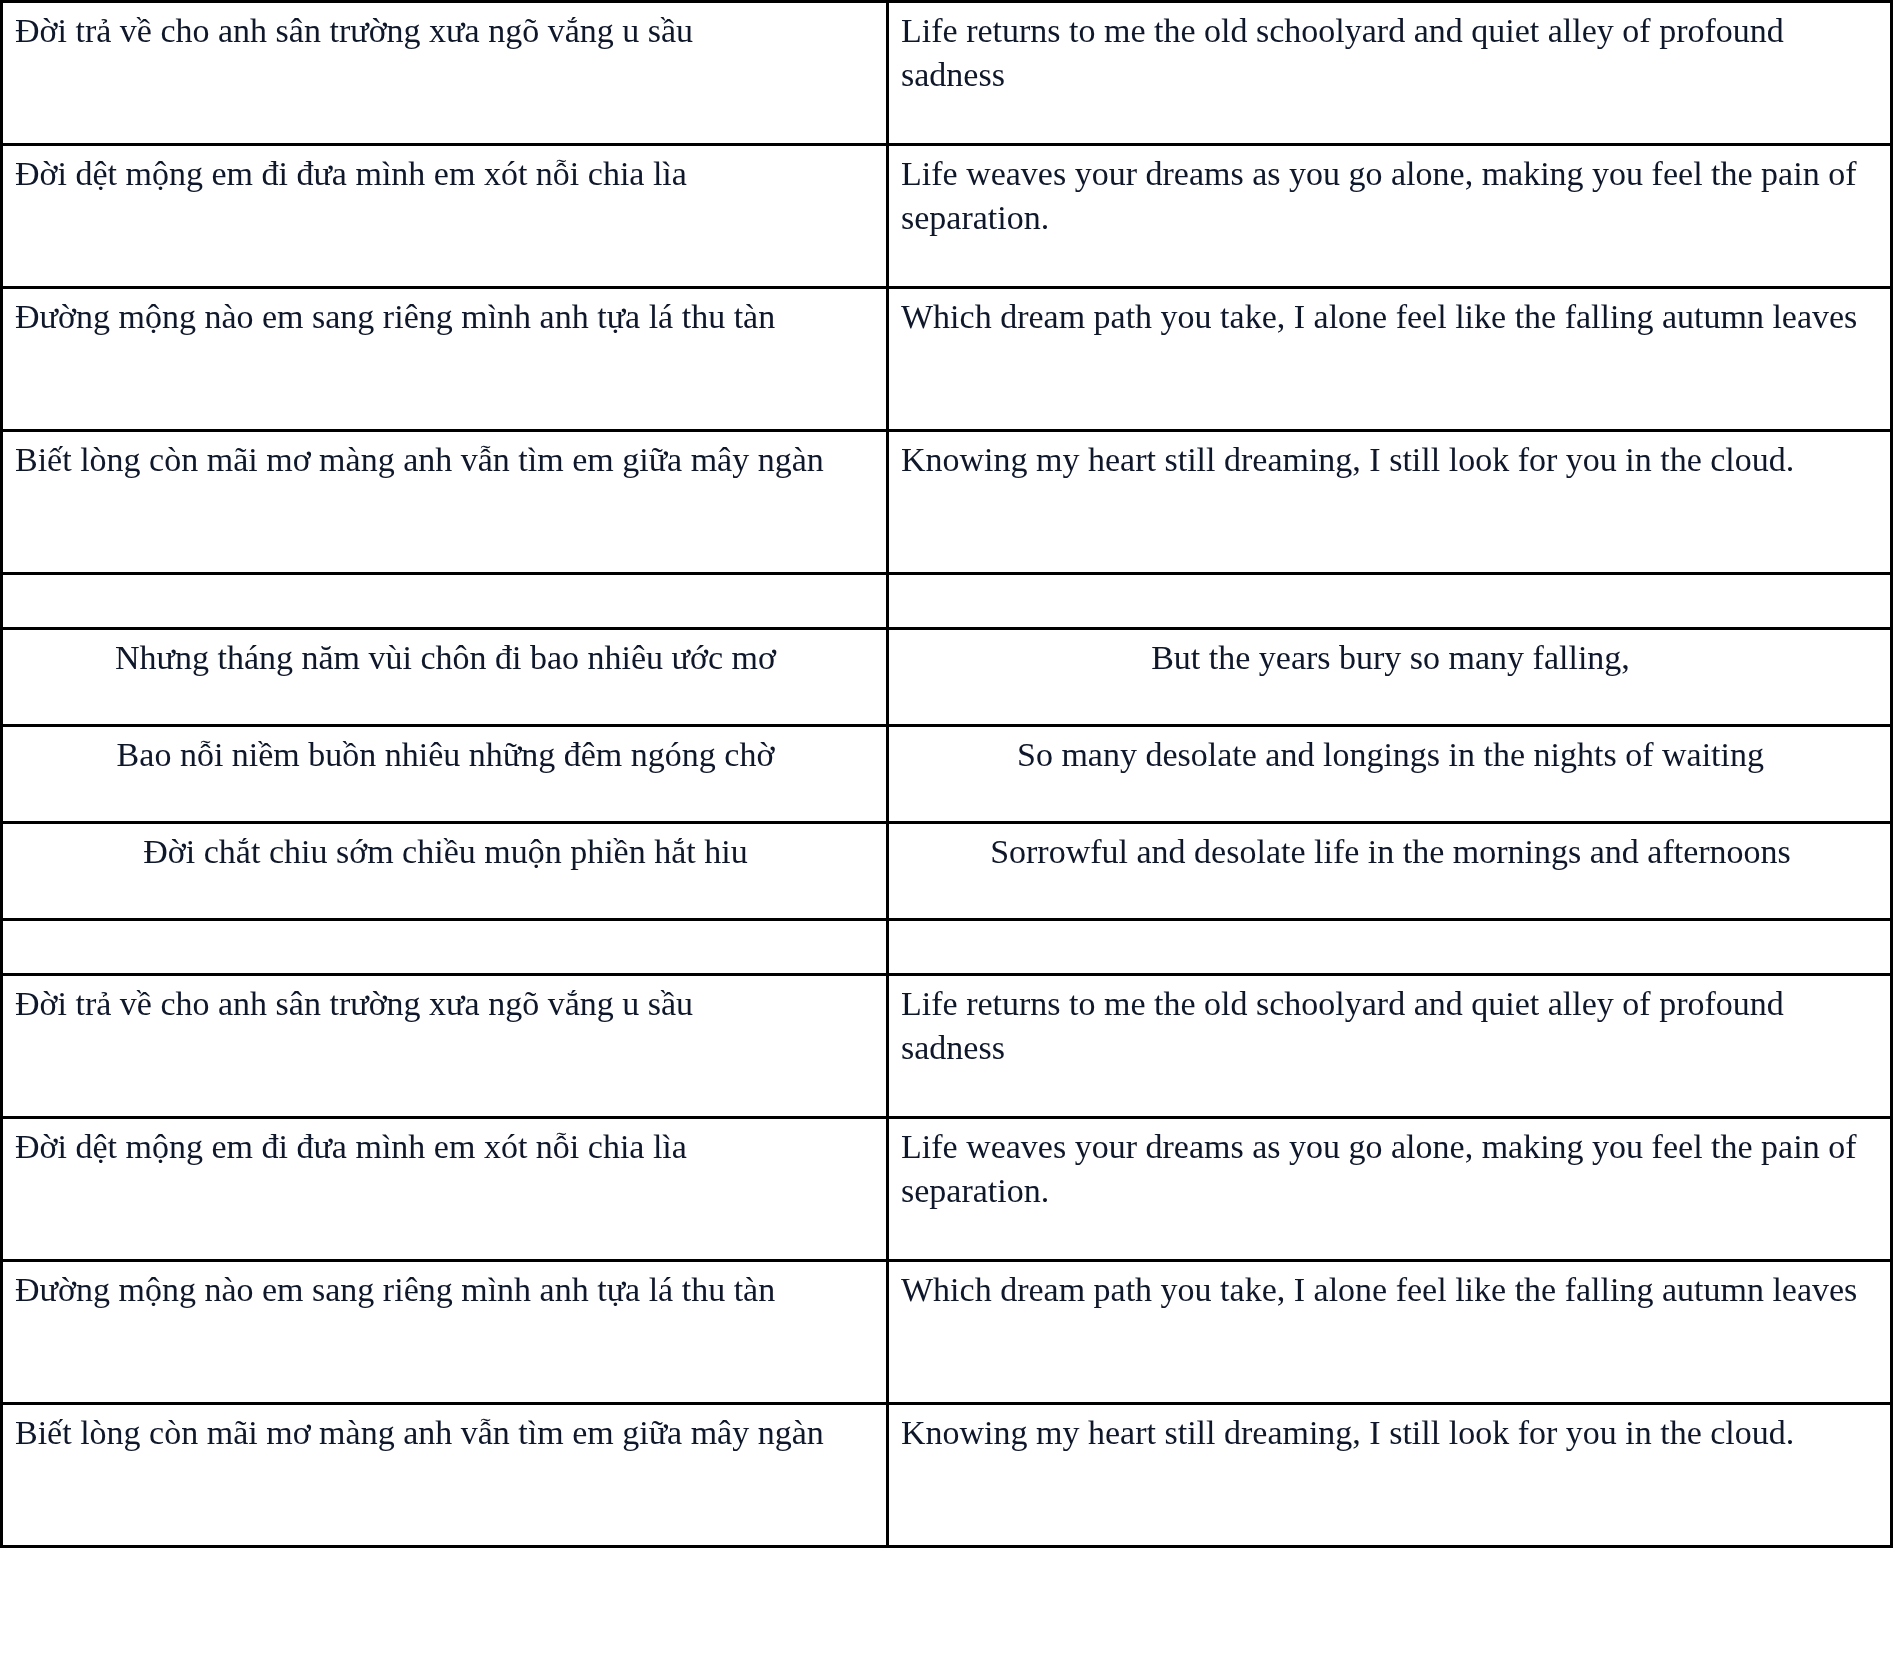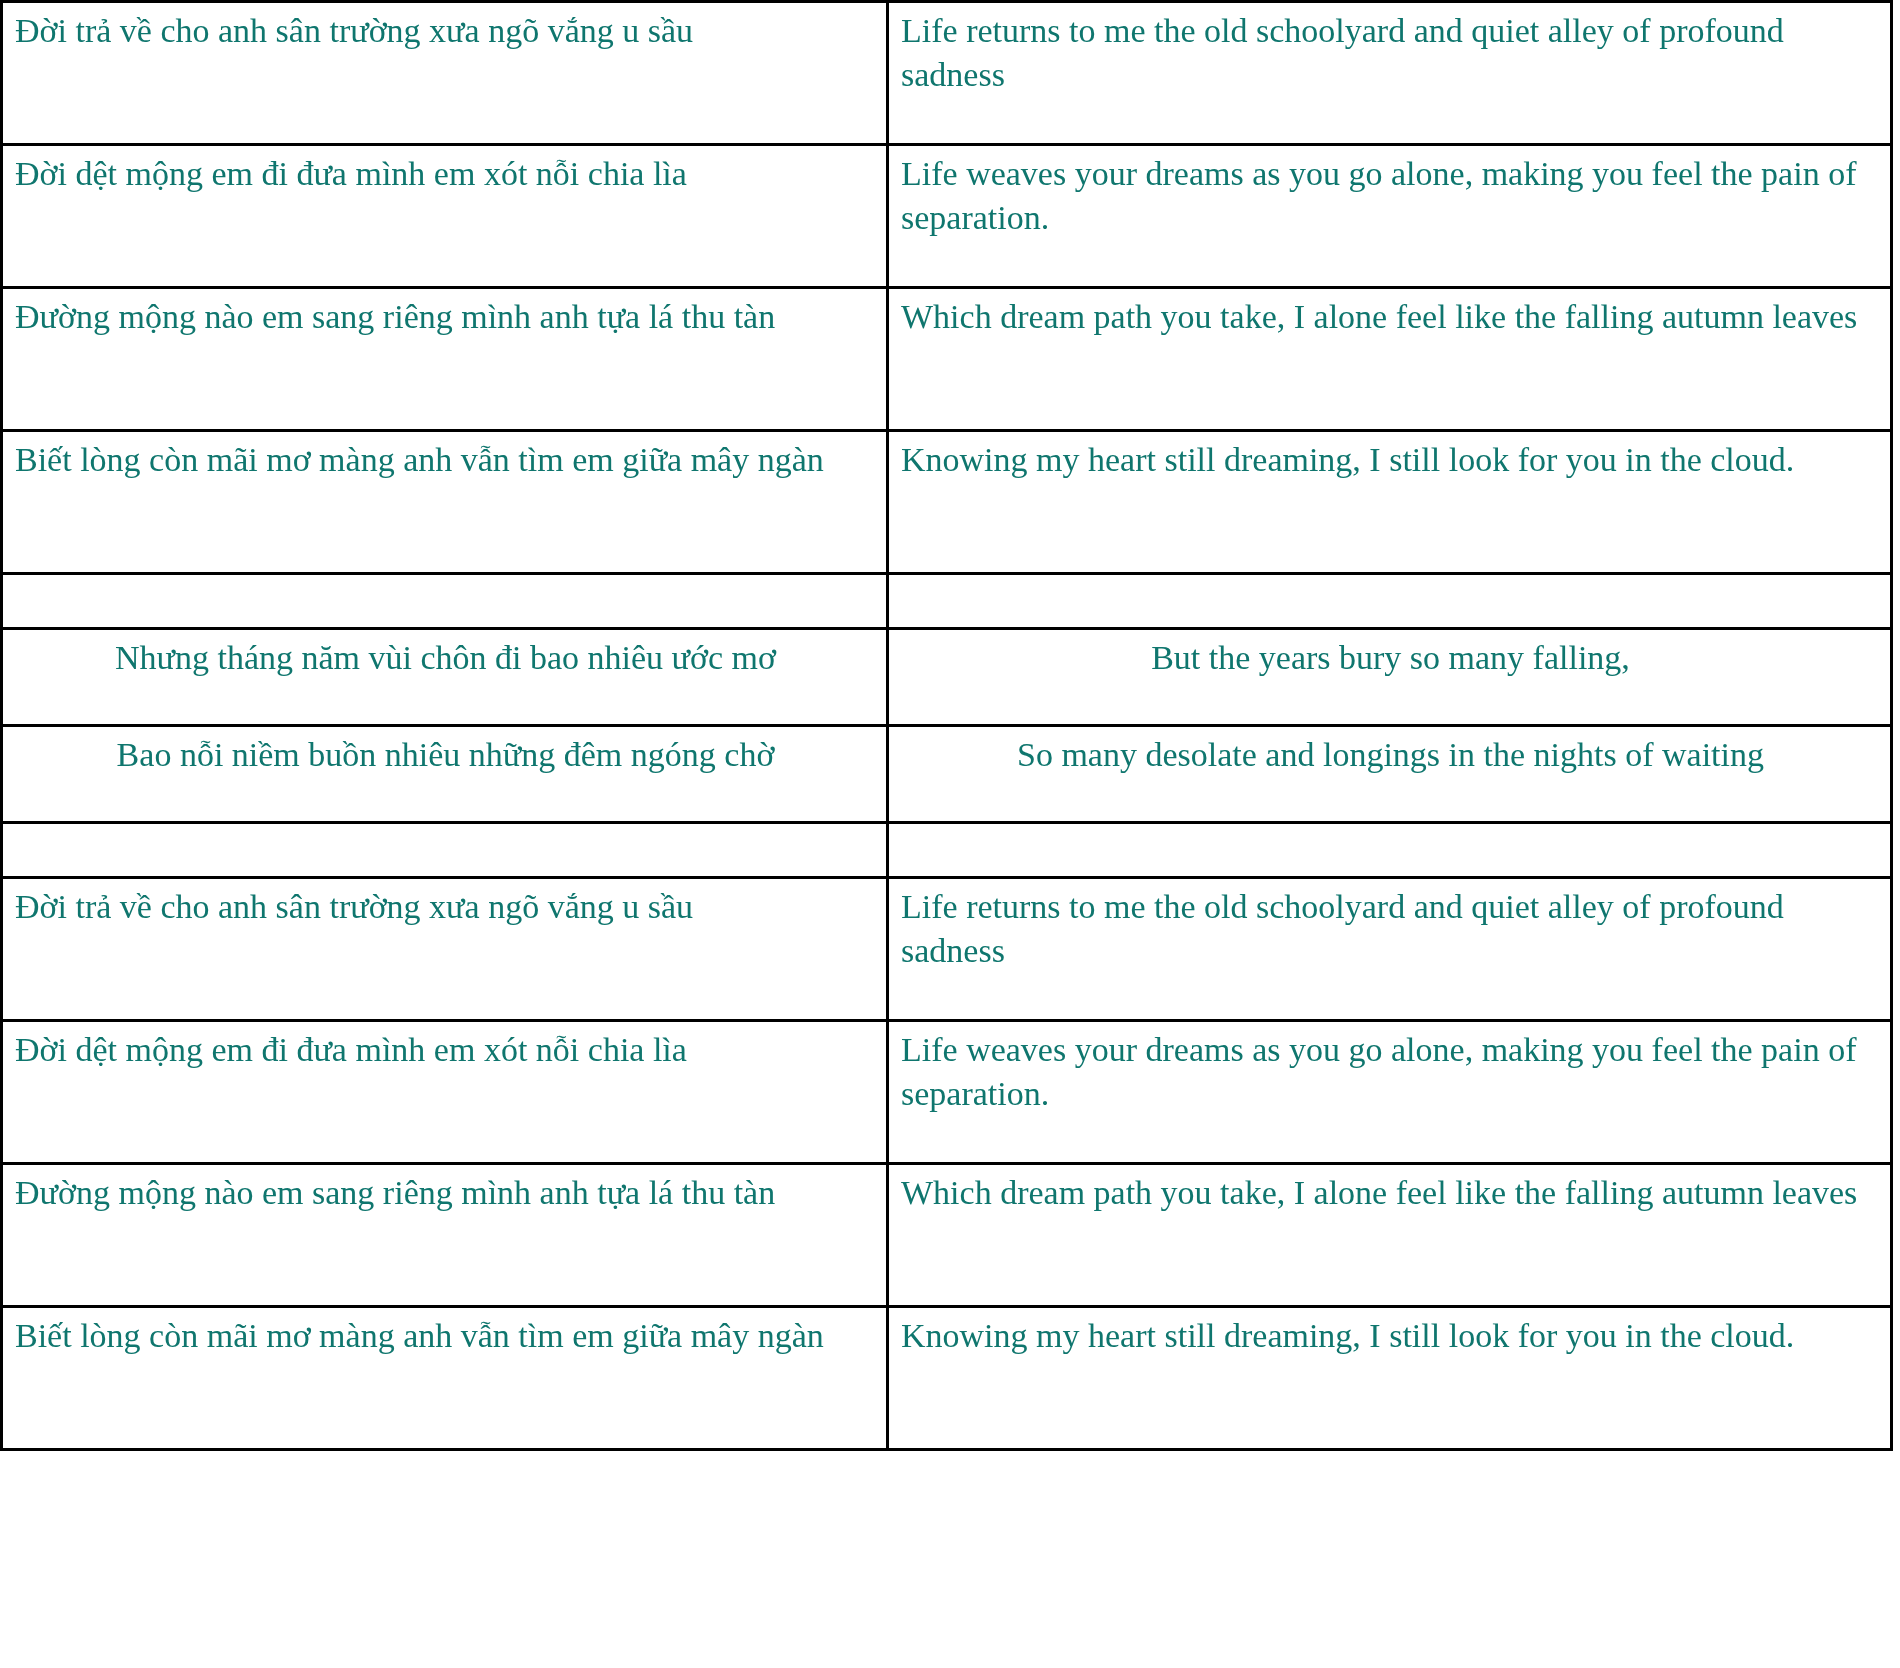--- a/index.html
+++ b/index.html
@@ -30,21 +30,21 @@
 
   table.lyrics-table col.col-vi { width: 886px; }
   table.lyrics-table col.col-en { width: 1004px; }
 
   table.lyrics-table td {
     border: 3px solid #000000;
     padding: 6px 10px 12px 12px;
     vertical-align: top;
     font-size: 34px;
     line-height: 1.30;
-    color: #0f766e;
+    color: #0f172a;
     font-family: "Liberation Serif", "DejaVu Serif", serif;
     word-wrap: break-word;
     overflow-wrap: break-word;
   }
 
   
   tr.spacer-row td {
     height: 52px;
     padding: 0;
   }
@@ -117,20 +117,28 @@
           </td>
         </tr>
         <tr class="content-row row-1line">
           <td>
             <span class="cell-text">Bao nỗi niềm buồn nhiêu những đêm ngóng chờ</span>
           </td>
           <td>
             <span class="cell-text">So many desolate and longings in the nights of waiting</span>
           </td>
         </tr>
+        <tr class="content-row row-1line">
+          <td>
+            <span class="cell-text">Đời chắt chiu sớm chiều muộn phiền hắt hiu</span>
+          </td>
+          <td>
+            <span class="cell-text">Sorrowful and desolate life in the mornings and afternoons</span>
+          </td>
+        </tr>
         <tr class="spacer-row">
           <td>
             <span class="cell-text"></span>
           </td>
           <td>
             <span class="cell-text"></span>
           </td>
         </tr>
         <tr class="content-row row-2line">
           <td>

